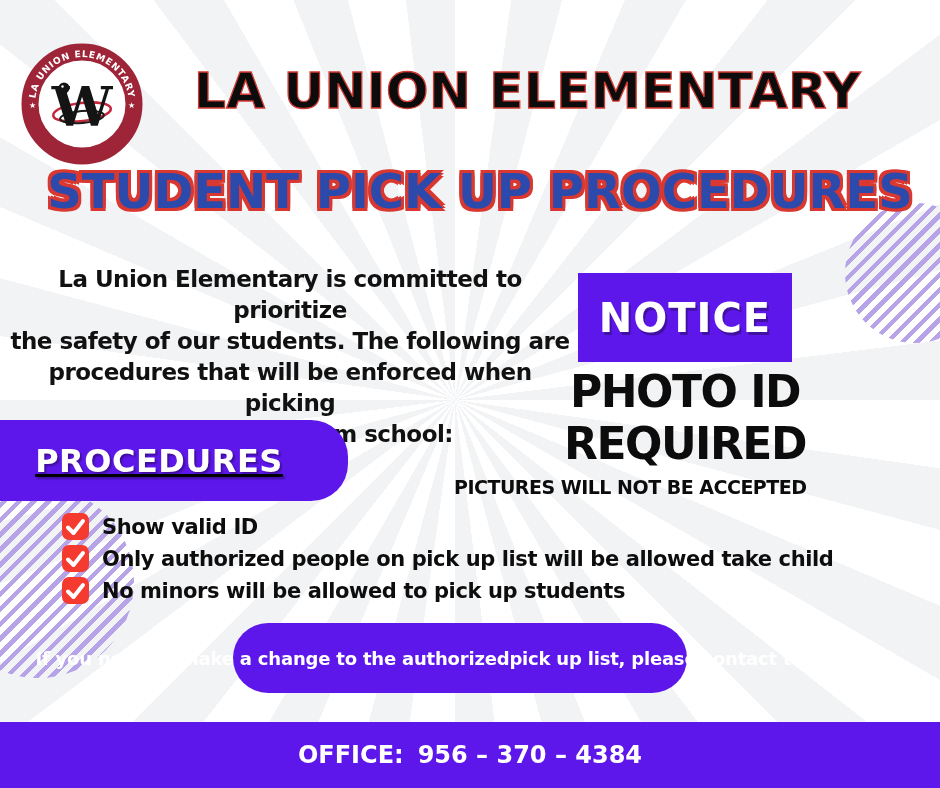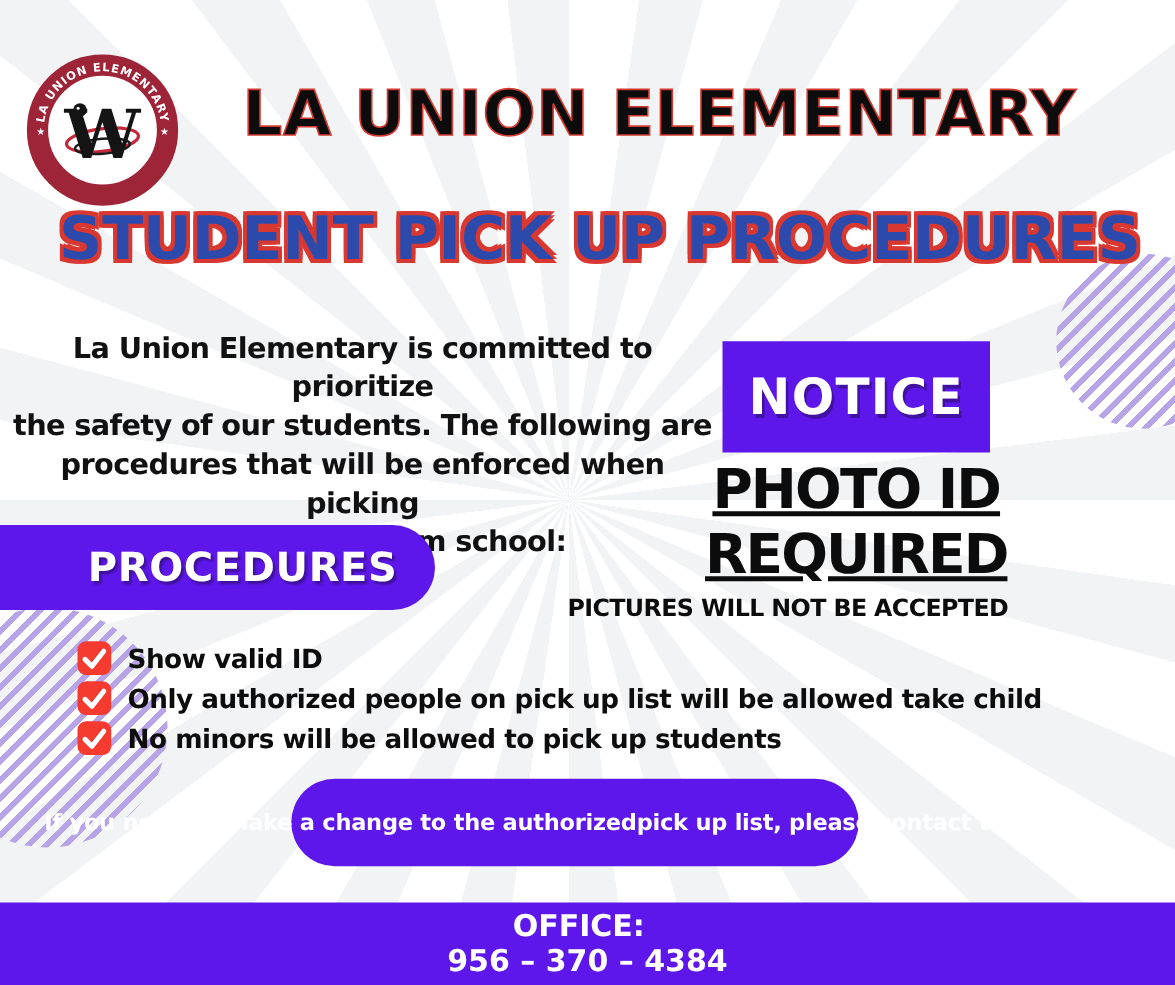--- a/index.html
+++ b/index.html
@@ -66,35 +66,35 @@
     display: flex; align-items: center; justify-content: center;
   }
   .notice-badge span {
     color: #fff; font-size: 40px; font-weight: 800; letter-spacing: 1px;
     text-shadow: 2px 3px 0 rgba(30,10,70,0.45);
   }
   .photo-id {
     position: absolute; left: 505px; top: 366px; width: 360px;
     text-align: center;
     font-size: 44px; font-weight: 800; letter-spacing: -1.5px;
-    color: #0c0c0c; line-height: 52px; text-decoration: underline;
+    color: #0c0c0c; line-height: 52px;
   }
   .pictures {
     position: absolute; left: 454px; top: 476px; width: 460px;
     text-align: left; white-space: nowrap;
     font-size: 19px; font-weight: 800; letter-spacing: -0.5px;
     color: #0c0c0c;
   }
 
   
   .proc-banner {
-    position: absolute; left: 0; top: 420px; width: 348px; height: 68px;
+    position: absolute; left: 0; top: 420px; width: 348px; height: 81px;
     background: #5e17eb;
     border-radius: 0 37px 37px 0;
-    display: flex; align-items: center; justify-content: flex-end;
+    display: flex; align-items: center; justify-content: center; text-decoration: underline;
   }
   .proc-banner span {
     color: #fff; font-size: 32px; font-weight: 800; letter-spacing: 0.5px;
     text-shadow: 2px 2px 2px rgba(0,0,0,0.35);
     margin-right: 30px;
   }
 
   
   .checklist {
     position: absolute; left: 62px; top: 513px; list-style: none;
@@ -121,21 +121,21 @@
   }
   .pill div {
     color: #fff; font-size: 18px; font-weight: 700; letter-spacing: -0.2px;
     line-height: 25px; white-space: nowrap;
   }
 
   
   .office-bar {
     position: absolute; left: 0; top: 722px; width: 940px; height: 66px;
     background: #5e17eb;
-    display: flex; align-items: center; justify-content: center; flex-direction: column;
+    display: flex; align-items: center; justify-content: center;
   }
   .office-bar span {
     color: #fff; font-size: 24px; font-weight: 700; letter-spacing: 0px;
     white-space: nowrap;
   }
   .office-bar .office-label { margin-right: 14px; }
 </style>
 </head>
 <body>
 

